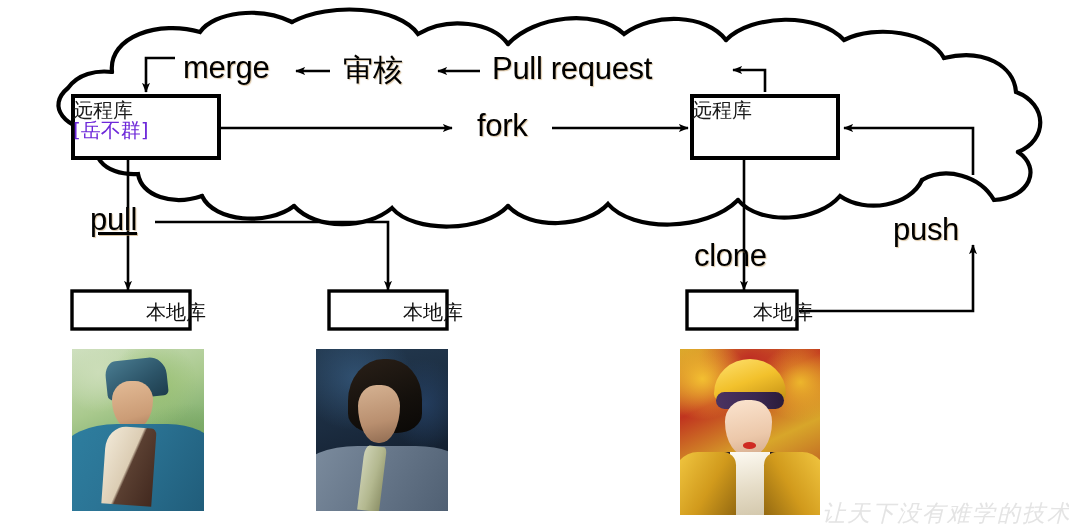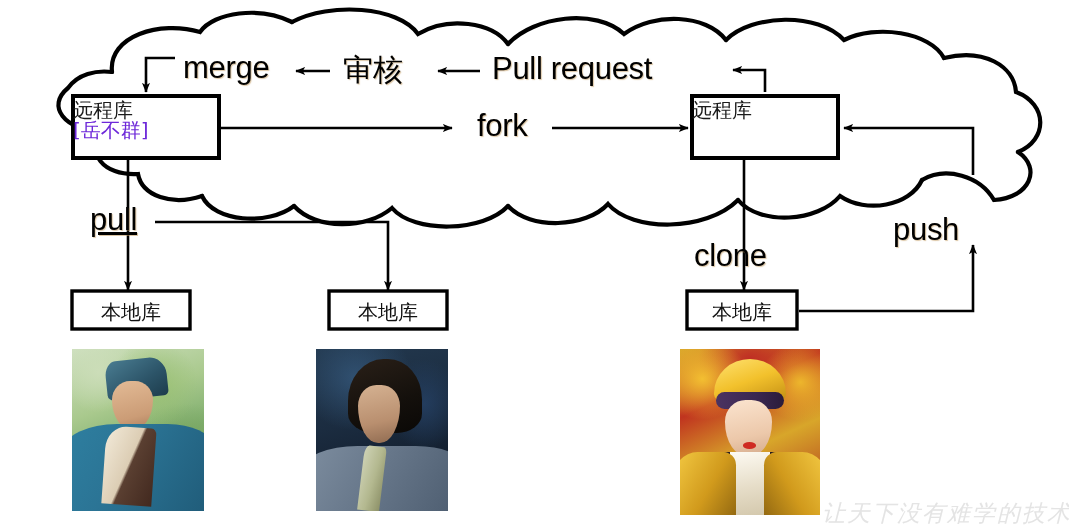--- a/index.html
+++ b/index.html
@@ -45,25 +45,26 @@
     font-family: "DejaVu Sans", "Liberation Sans", sans-serif;
     line-height: 1.02;
     pointer-events: none;
   }
   .boxlabel .t1 { display: block; font-size: 20px; color: #1a1a1a; }
   .boxlabel .t2 { display: block; font-size: 20px; }
   .owner-blue { color: #6d28d9; }
   .owner-red  { color: #ff0000; }
   .localbox-label {
     position: absolute;
-    text-align: center;
+    text-align: right;
     font-family: "DejaVu Sans", "Liberation Sans", sans-serif;
     font-size: 20px;
     color: #111111;
     pointer-events: none;
+    margin-left: 16px;
   }
   .photo {
     position: absolute;
     overflow: hidden;
   }
   .photo .inner { width: 100%; height: 100%; position: relative; }
   
   .ph1 .inner {
     background:
       radial-gradient(ellipse 48% 40% at 62% 22%, rgba(150,190,110,0.85), rgba(150,190,110,0) 70%),

